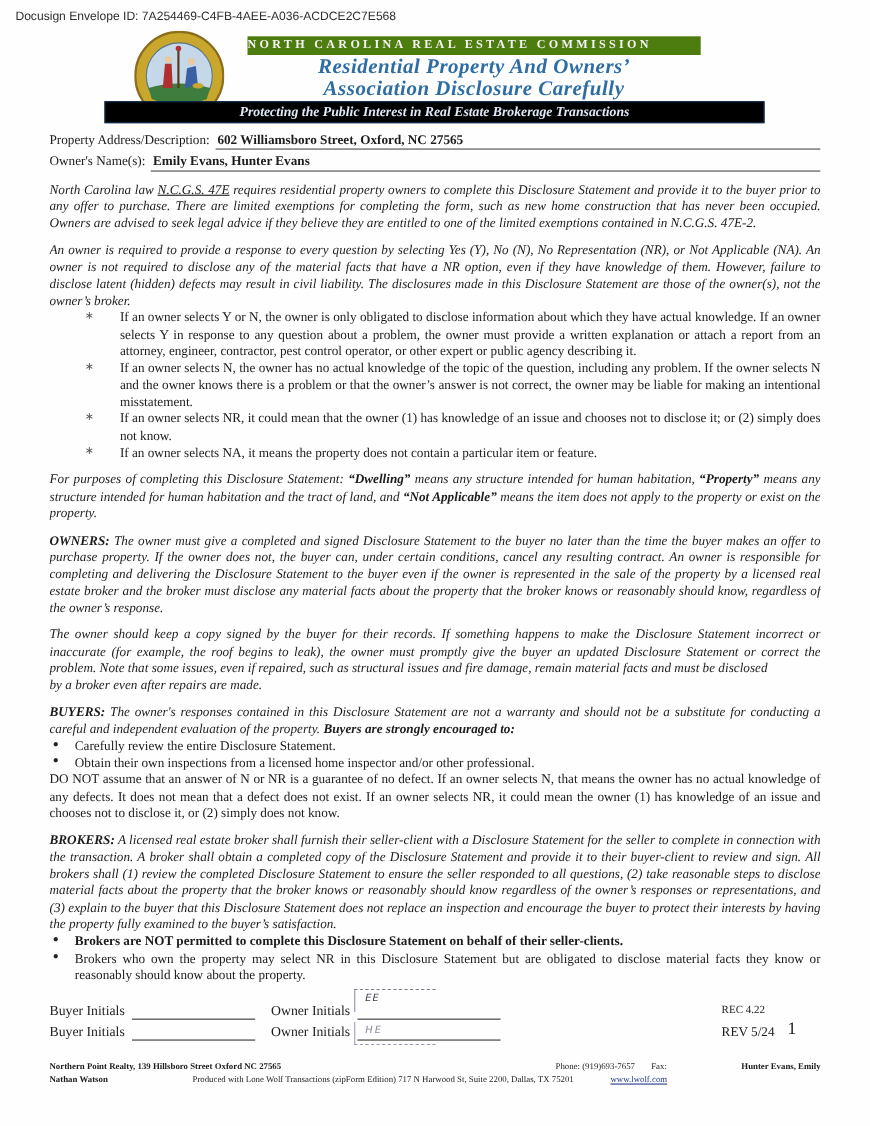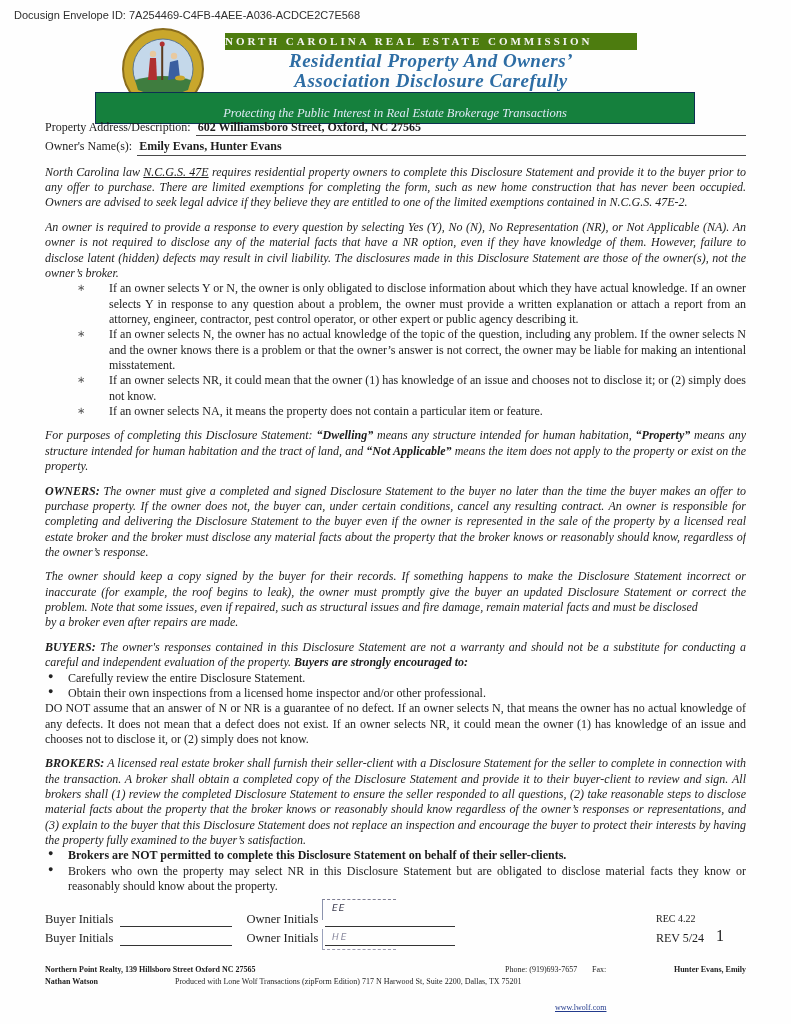--- a/index.html
+++ b/index.html
@@ -12,23 +12,23 @@
 
   
   .seal { position:absolute; left:122px; top:28px; width:82px; height:82px; }
   .commission-bar { position:absolute; left:225px; top:33px; width:412px; background:#4d7c0f;
                     color:#f5f5f5; font-weight:bold; font-size:11px; letter-spacing:3px;
                     text-align:left; padding:2px 0 3px 0; }
   .title-line { position:absolute; left:185px; width:492px; text-align:center; font-size:19px;
                 font-weight:bold; font-style:italic; color:#2e6da4; letter-spacing:0.5px; }
   .title-1 { top:50px; }
   .title-2 { top:70px; }
-  .tagline-bar { position:absolute; left:95px; top:92px; width:598px; background:#15803d;
-                 border:1px solid #0d2f52; color:#dfeaf6; font-style:italic; font-weight:normal;
-                 font-size:12.5px; text-align:center; padding:13px 0 2px 0; }
+  .tagline-bar { position:absolute; left:95px; top:92px; width:598px; background:#000000;
+                 border:1px solid #0d2f52; color:#dfeaf6; font-style:italic; font-weight:bold;
+                 font-size:12.5px; text-align:center; padding:1px 0 2px 0; }
 
   
   .doc-body { position:absolute; top:120px; left:45px; width:701px; height:792px;
               font-size:12px; line-height:1.28; text-align:justify; overflow:hidden; }
   .field-row { display:flex; align-items:flex-start; margin-bottom:3px; text-align:left; }
   .flabel { white-space:nowrap; margin-right:5px; }
   .fline { flex:1; border-bottom:1.5px solid #4a4a4a; padding-left:2px; }
   .fvalue { font-weight:bold; }
 
   p.para { margin:9px 0 0 0;font-style:italic; }
@@ -64,21 +64,21 @@
   .pagenum { position:absolute; left:716px; top:927px; font-size:16px; }
 
   
   .footer-line { position:absolute; font-size:8px; color:#1d1d1d; }
   .f-office { left:45px; top:965px; font-weight:bold; }
   .f-phone  { left:505px; top:965px; }
   .f-fax    { left:592px; top:965px; }
   .f-names  { right:45px; top:965px; font-weight:bold; text-align:right; }
   .f-agent  { left:45px; top:977px; font-weight:bold; }
   .f-produced { left:175px; top:977px; }
-  .f-link   { left:555px; top:977px; text-decoration:underline; color:#223a8c; cursor:pointer;margin-top:26px; }
+  .f-link   { left:555px; top:977px; text-decoration:underline; color:#223a8c; cursor:pointer; }
 </style>
 </head>
 <body>
 
 <div class="page">
 
   <div class="docusign">Docusign Envelope ID: 7A254469-C4FB-4AEE-A036-ACDCE2C7E568</div>
 
   <div class="seal">
     <svg width="82" height="82" viewBox="0 0 82 82">

